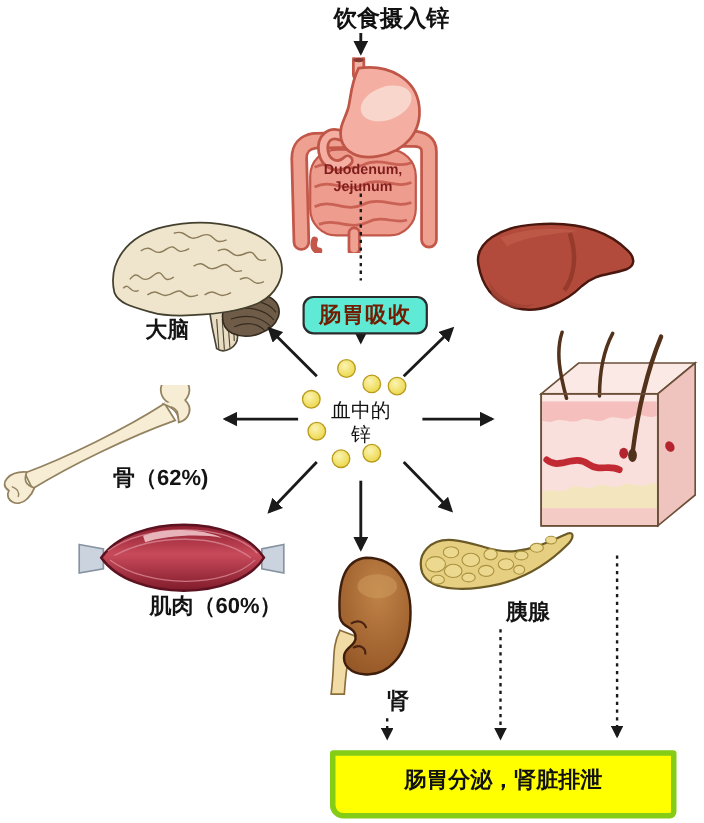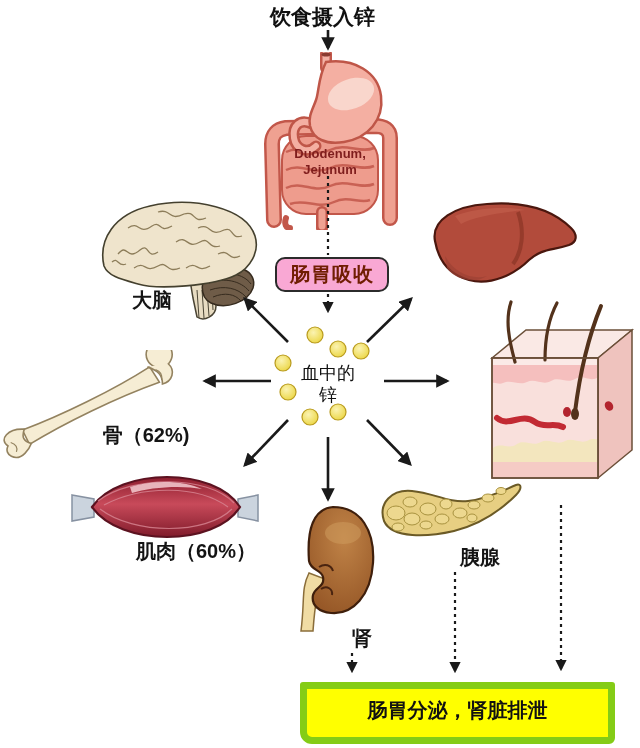--- a/index.html
+++ b/index.html
@@ -4,31 +4,31 @@
 <style>
   html,body{margin:0;padding:0;background:#ffffff;}
   #canvas{position:relative;width:640px;height:748px;background:#ffffff;overflow:hidden;
           font-family:"Liberation Sans",sans-serif;}
   .organ{position:absolute;z-index:1;}
   .organ svg{display:block;}
   #flow-svg{position:absolute;left:0;top:0;z-index:3;pointer-events:none;}
   .lbl{position:absolute;z-index:5;font-weight:bold;font-size:20px;color:#141414;
        text-align:center;line-height:1.15;white-space:nowrap;}
   .title{position:absolute;left:270px;top:3px;width:172px;z-index:5;font-size:21px;
-         font-weight:600;color:#111;}
+         font-weight:600;color:#111;text-align:center;}
   .duodenum{position:absolute;left:278px;top:146px;width:104px;z-index:5;text-align:center;
             font-size:13px;font-weight:bold;color:#7f1d1d;line-height:16px;}
   .center-txt{position:absolute;left:295px;top:362px;width:66px;z-index:5;text-align:center;
               font-size:18px;font-weight:normal;color:#111;line-height:22px;}
-  .absorb-box{position:absolute;left:275px;top:257px;width:114px;height:35px;z-index:4;
-              background:#f9a8d4;border:2px solid #2b2b2b;border-radius:10px;
+  .absorb-box{position:absolute;left:275px;top:269px;width:114px;height:35px;z-index:4;
+              background:#5eead4;border:2px solid #2b2b2b;border-radius:10px;
               display:flex;align-items:center;justify-content:center;box-sizing:border-box;}
   .absorb-box span{font-size:20px;font-weight:bold;color:#701D02;letter-spacing:1px;}
   .excrete-box{position:absolute;left:300px;top:682px;width:315px;height:62px;z-index:4;
-               background:#FFFF00;border:7px solid #84cc16;border-radius:3px 3px 6px 12px;
+               background:#FFFF00;border:5px solid #84cc16;border-radius:3px 3px 6px 12px;
                box-sizing:border-box;text-align:center;}
   .excrete-box span{display:inline-block;margin-top:8px;font-size:20px;font-weight:bold;color:#111;}
   .l-brain{left:100px;top:289px;width:72px;text-align:right;}
   .l-liver{left:488px;top:290px;width:104px;}
   .l-skin{left:553px;top:457px;width:74px;white-space:normal;}
   .l-bone{left:98px;top:424px;width:96px;}
   .l-muscle{left:105px;top:540px;width:126px;margin-left:28px;}
   .l-kidney{left:342px;top:627px;width:40px;}
   .l-pancreas{left:448px;top:546px;width:64px;}
 </style>

